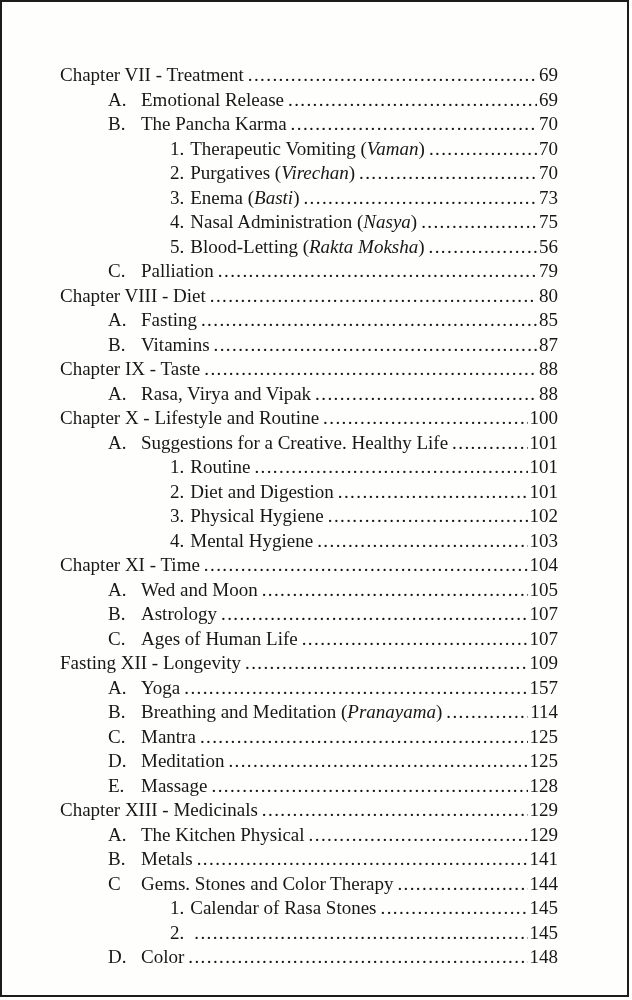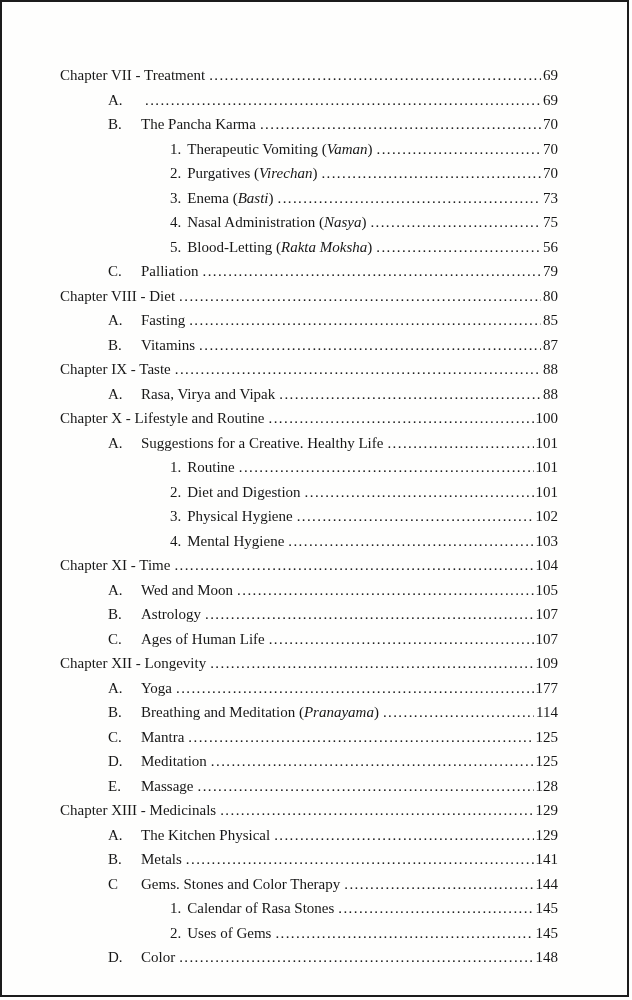--- a/index.html
+++ b/index.html
@@ -25,21 +25,21 @@
   .toc-list {
     position: absolute;
     top: 63px;
     left: 60px;
     right: 74px;
   }
   .toc-row {
     display: flex;
     align-items: center;
     height: 24.5px;
-    font-size: 15px;
+    font-size: 19px;
     line-height: 24.5px;
     white-space: nowrap;
   }
   .toc-row.lvl1 { padding-left: 48px; }
   .toc-row.lvl2 { padding-left: 110px; }
   .entry-label-box {
     display: inline-block;
     min-width: 33px;
   }
   .entry-label-inline {
@@ -69,20 +69,21 @@
 <div class="scan-page">
   <div class="scan-frame"></div>
   <div class="toc-list">
       <div class="toc-row lvl0">
         <span class="entry-title"><span>Chapter VII - Treatment</span></span>
         <span class="dot-leader"></span>
         <span class="page-number">69</span>
       </div>
       <div class="toc-row lvl1">
         <span class="entry-label-box">A.</span>
+        <span class="entry-title"><span>Emotional Release</span></span>
         <span class="dot-leader"></span>
         <span class="page-number">69</span>
       </div>
       <div class="toc-row lvl1">
         <span class="entry-label-box">B.</span>
         <span class="entry-title"><span>The Pancha Karma</span></span>
         <span class="dot-leader"></span>
         <span class="page-number">70</span>
       </div>
       <div class="toc-row lvl2">
@@ -201,29 +202,29 @@
         <span class="dot-leader"></span>
         <span class="page-number">107</span>
       </div>
       <div class="toc-row lvl1">
         <span class="entry-label-box">C.</span>
         <span class="entry-title"><span>Ages of Human Life</span></span>
         <span class="dot-leader"></span>
         <span class="page-number">107</span>
       </div>
       <div class="toc-row lvl0">
-        <span class="entry-title"><span>Chapter XII - Longevity</span></span>
+        <span class="entry-title"><span>Fasting XII - Longevity</span></span>
         <span class="dot-leader"></span>
         <span class="page-number">109</span>
       </div>
       <div class="toc-row lvl1">
         <span class="entry-label-box">A.</span>
         <span class="entry-title"><span>Yoga</span></span>
         <span class="dot-leader"></span>
-        <span class="page-number">177</span>
+        <span class="page-number">157</span>
       </div>
       <div class="toc-row lvl1">
         <span class="entry-label-box">B.</span>
         <span class="entry-title"><span>Breathing and Meditation (</span><span class="it">Pranayama</span><span>)</span></span>
         <span class="dot-leader"></span>
         <span class="page-number">114</span>
       </div>
       <div class="toc-row lvl1">
         <span class="entry-label-box">C.</span>
         <span class="entry-title"><span>Mantra</span></span>
@@ -266,21 +267,20 @@
         <span class="page-number">144</span>
       </div>
       <div class="toc-row lvl2">
         <span class="entry-label-inline">1.</span>
         <span class="entry-title"><span>Calendar of Rasa Stones</span></span>
         <span class="dot-leader"></span>
         <span class="page-number">145</span>
       </div>
       <div class="toc-row lvl2">
         <span class="entry-label-inline">2.</span>
-        <span class="entry-title"><span>Uses of Gems</span></span>
         <span class="dot-leader"></span>
         <span class="page-number">145</span>
       </div>
       <div class="toc-row lvl1">
         <span class="entry-label-box">D.</span>
         <span class="entry-title"><span>Color</span></span>
         <span class="dot-leader"></span>
         <span class="page-number">148</span>
       </div>
     </div>

